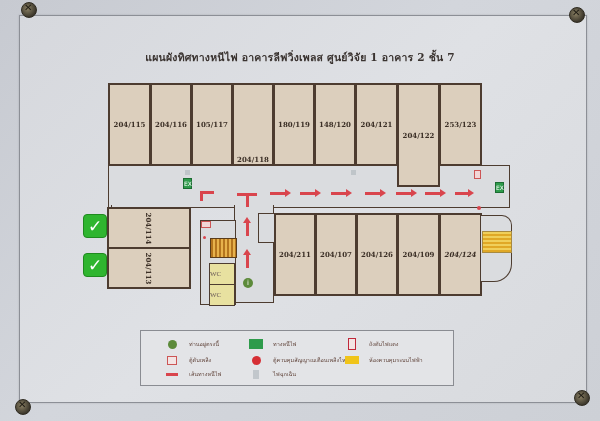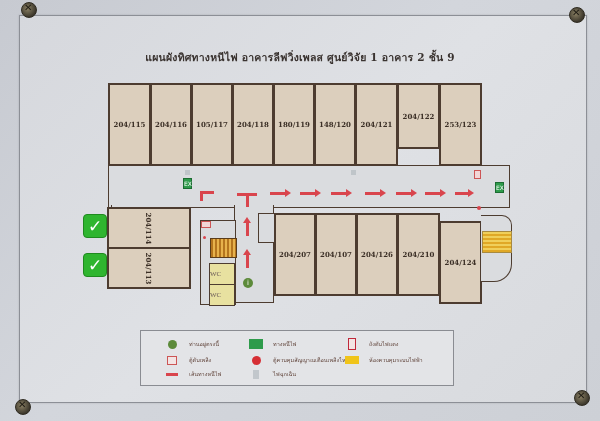--- a/index.html
+++ b/index.html
@@ -29,49 +29,49 @@
 <body>
 
 <div class="wall"></div>
 <div class="sheet"></div>
 
 <div class="screw" style="left:21px;top:2px;"></div>
 <div class="screw" style="left:569px;top:7px;"></div>
 <div class="screw" style="left:15px;top:399px;"></div>
 <div class="screw" style="left:574px;top:390px;"></div>
 
-<div class="title">แผนผังทิศทางหนีไฟ อาคารลีฟวิ่งเพลส ศูนย์วิจัย 1  อาคาร 2 ชั้น 9</div>
+<div class="title">แผนผังทิศทางหนีไฟ อาคารลีฟวิ่งเพลส ศูนย์วิจัย 1  อาคาร 2 ชั้น 7</div>
 
 <div class="corr" style="left:108px;top:165px;width:402px;height:43px;"></div>
 <div class="corr" style="left:108px;top:205px;width:4px;height:82px;border-top:none;"></div>
 <div class="corr" style="left:234px;top:205px;width:40px;height:98px;border-top:none;"></div>
 
 <div id="top-rooms">
   <div class="room" style="left:108px;top:83px;width:43px;height:83px;">
       <span>204/115</span>
     </div>
   <div class="room" style="left:150px;top:83px;width:42px;height:83px;">
       <span>204/116</span>
     </div>
   <div class="room" style="left:191px;top:83px;width:42px;height:83px;">
       <span>105/117</span>
     </div>
-  <div class="room" style="left:232px;top:83px;width:42px;height:83px;">
+  <div class="room" style="left:232px;top:83px;width:42px;height:83px;align-items:flex-end;">
       <span>204/118</span>
     </div>
   <div class="room" style="left:273px;top:83px;width:42px;height:83px;">
       <span>180/119</span>
     </div>
   <div class="room" style="left:314px;top:83px;width:42px;height:83px;">
       <span>148/120</span>
     </div>
   <div class="room" style="left:355px;top:83px;width:43px;height:83px;text-align:center;">
       <span>204/121</span>
     </div>
-  <div class="room" style="left:397px;top:83px;width:43px;height:66px;">
+  <div class="room" style="left:397px;top:83px;width:43px;height:104px;">
       <span>204/122</span>
     </div>
   <div class="room" style="left:439px;top:83px;width:43px;height:83px;">
       <span>253/123</span>
     </div>
 </div>
 
 <div class="room v" style="left:107px;top:207px;width:84px;height:42px;">
     <span>204/114</span>
   </div>
@@ -89,32 +89,32 @@
   </div>
 <div class="wc" style="left:209px;top:284px;width:26px;height:22px;">
     <span>WC</span>
   </div>
 <div style="position:absolute;left:201px;top:221px;width:8px;height:5px;background:#f2d6d6;border:1px solid #c55;"></div>
 <div style="position:absolute;left:203px;top:236px;width:3px;height:3px;border-radius:50%;background:#d9454d;"></div>
 <div style="position:absolute;left:243px;top:278px;width:10px;height:10px;border-radius:50%;background:#5c8a3a;color:#fff;font-size:7px;text-align:center;line-height:10px;font-family:'DejaVu Sans',sans-serif;">i</div>
 
 <div class="corr" style="left:258px;top:213px;width:18px;height:30px;background:#dadcdf;"></div>
 <div class="room" style="left:274px;top:213px;width:42px;height:83px;">
-    <span>204/207</span>
+    <span>204/211</span>
   </div>
 <div class="room" style="left:315px;top:213px;width:42px;height:83px;">
     <span>204/107</span>
   </div>
 <div class="room" style="left:356px;top:213px;width:42px;height:83px;">
     <span>204/126</span>
   </div>
 <div class="room" style="left:397px;top:213px;width:43px;height:83px;">
-    <span>204/210</span>
+    <span>204/109</span>
   </div>
-<div class="room" style="left:439px;top:221px;width:43px;height:83px;">
+<div class="room" style="left:439px;top:213px;width:43px;height:83px;font-style:italic;">
     <span>204/124</span>
   </div>
 
 <div style="position:absolute;left:481px;top:215px;width:30px;height:65px;background:#dadcdf;border:1.5px solid #4d3c30;border-left:none;border-radius:0 10px 18px 0;"></div>
 <div class="stairs-y" style="left:482px;top:231px;width:28px;height:20px;"></div>
 
 <div class="exit-sign" style="left:183px;top:178px;"><span>EX</span></div>
 <div class="exit-sign" style="left:495px;top:182px;"><span>EX</span></div>
 <div style="position:absolute;left:185px;top:170px;width:5px;height:5px;background:#bfc5c9;"></div>
 <div style="position:absolute;left:351px;top:170px;width:5px;height:5px;background:#bfc5c9;"></div>

